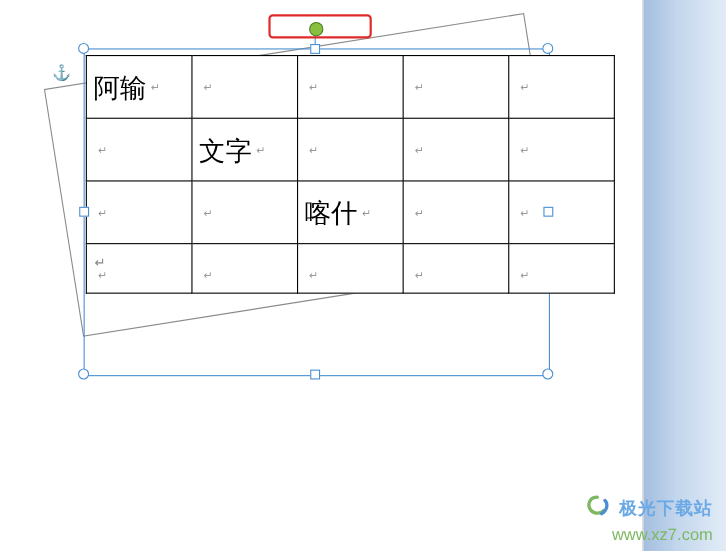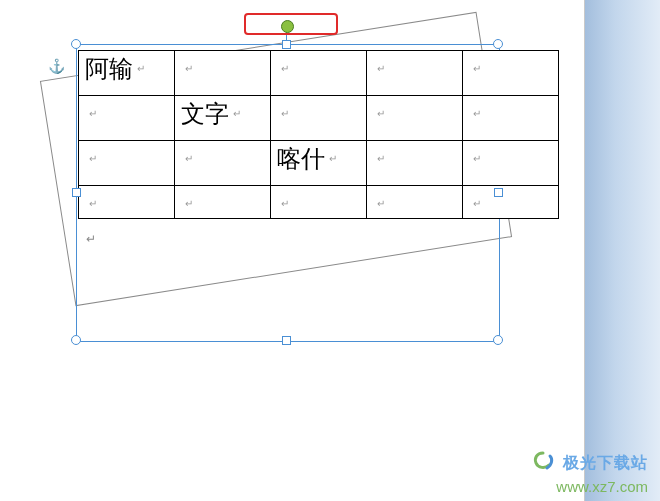--- a/index.html
+++ b/index.html
@@ -78,21 +78,21 @@
   .tbl {
     position: absolute;
     border-collapse: collapse;
     background: #fff;
   }
   .tbl td {
     border: 1px solid #000;
     width: 85px;
     height: 40px;
     vertical-align: top;
-    padding: 4px 4px 0 6px;
+    padding: 16px 4px 0 6px;
     font-size: 24px;
     line-height: 28px;
     color: #000;
   }
   .tbl td .pm {
     font-size: 10px;
     color: #999;
     margin-left: 4px;
     vertical-align: top;
   }

